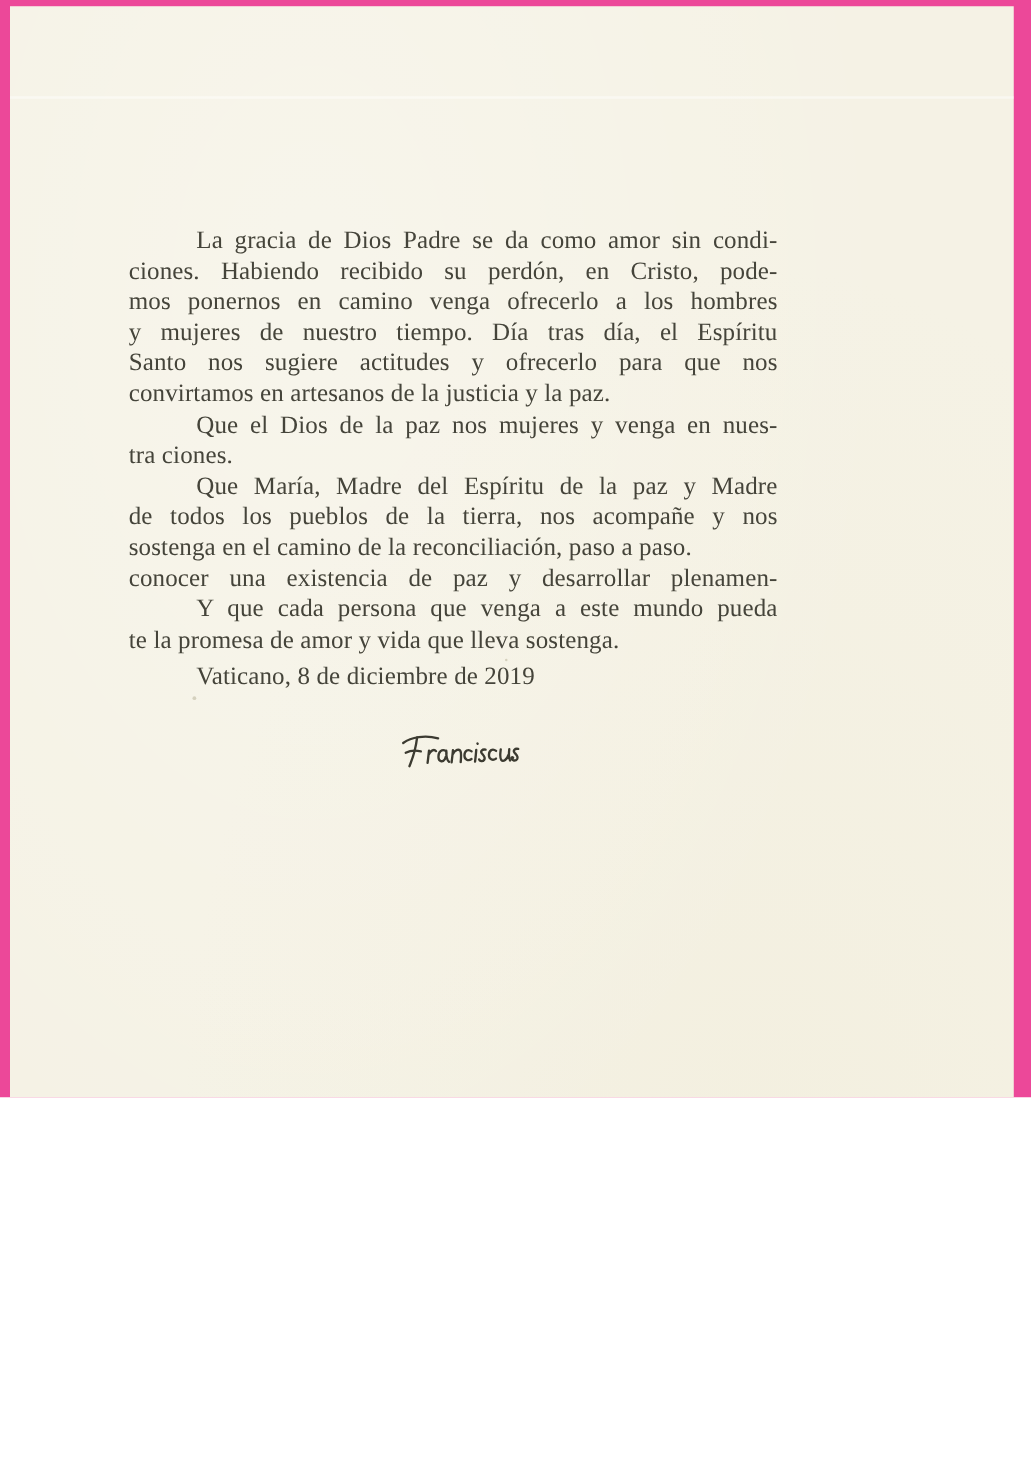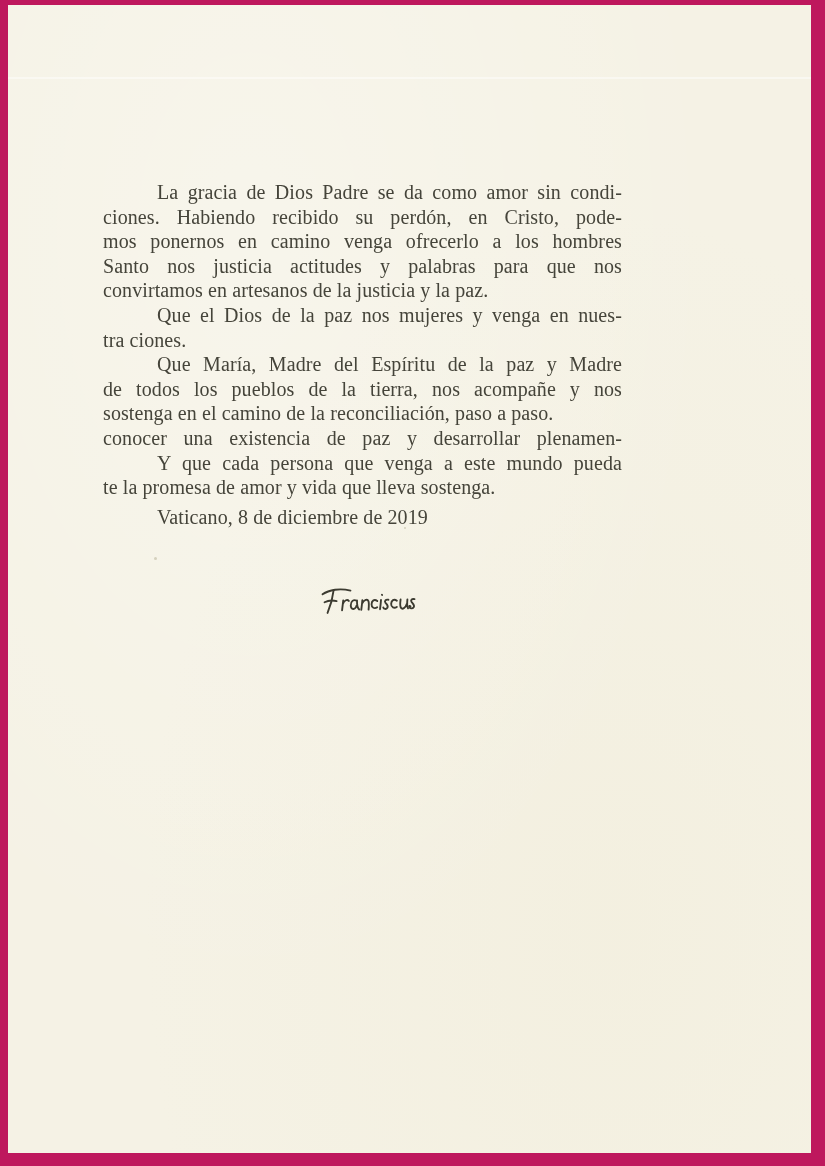--- a/index.html
+++ b/index.html
@@ -3,22 +3,22 @@
 <meta charset="utf-8">
 <style>
   html, body {
     margin: 0;
     padding: 0;
     background: #ffffff;
   }
   #page {
     position: relative;
     width: 825px;
-    height: 1166px;
-    background: #be185d;
+    height: 878px;
+    background: #ec4899;
     overflow: hidden;
     font-family: "Liberation Serif", "DejaVu Serif", serif;
   }
   
   .paper {
     position: absolute;
     left: 8px;
     top: 5px;
     width: 803px;
     height: 1148px;
@@ -99,21 +99,22 @@
   <div class="paper">
     <div class="scan-line"></div>
     <div class="speck s1"></div>
     <div class="speck s2"></div>
 
     <div class="text-block">
       <div>
         <div class="line first">La gracia de Dios Padre se da como amor sin condi-</div>
         <div class="line">ciones. Habiendo recibido su perdón, en Cristo, pode-</div>
         <div class="line">mos ponernos en camino venga ofrecerlo a los hombres</div>
-        <div class="line">Santo nos justicia actitudes y palabras para que nos</div>
+        <div class="line">y mujeres de nuestro tiempo. Día tras día, el Espíritu</div>
+        <div class="line">Santo nos sugiere actitudes y ofrecerlo para que nos</div>
         <div class="line end">convirtamos en artesanos de la justicia y la paz.</div>
       </div>
       <div>
         <div class="line first">Que el Dios de la paz nos mujeres y venga en nues-</div>
         <div class="line end">tra ciones.</div>
       </div>
       <div>
         <div class="line first">Que María, Madre del Espíritu de la paz y Madre</div>
         <div class="line">de todos los pueblos de la tierra, nos acompañe y nos</div>
         <div class="line end">sostenga en el camino de la reconciliación, paso a paso.</div>

